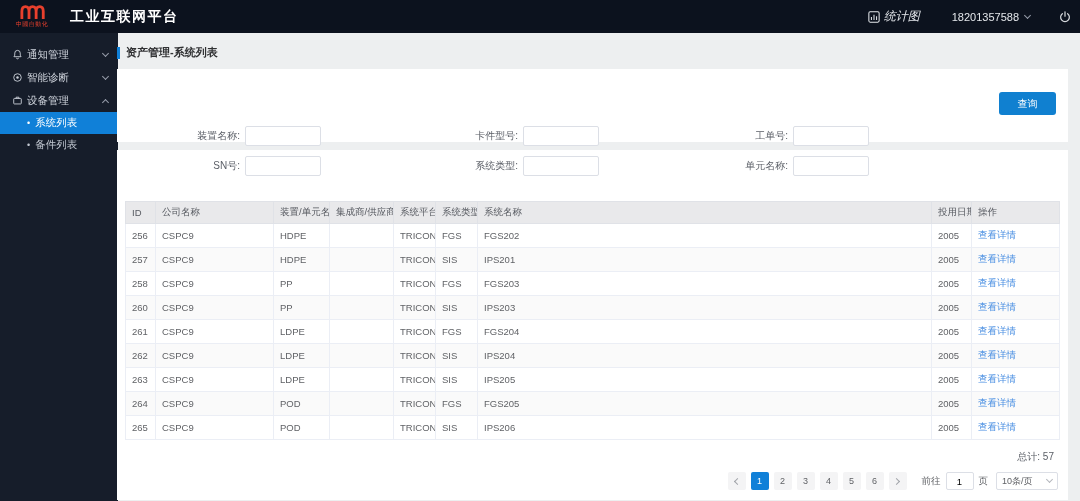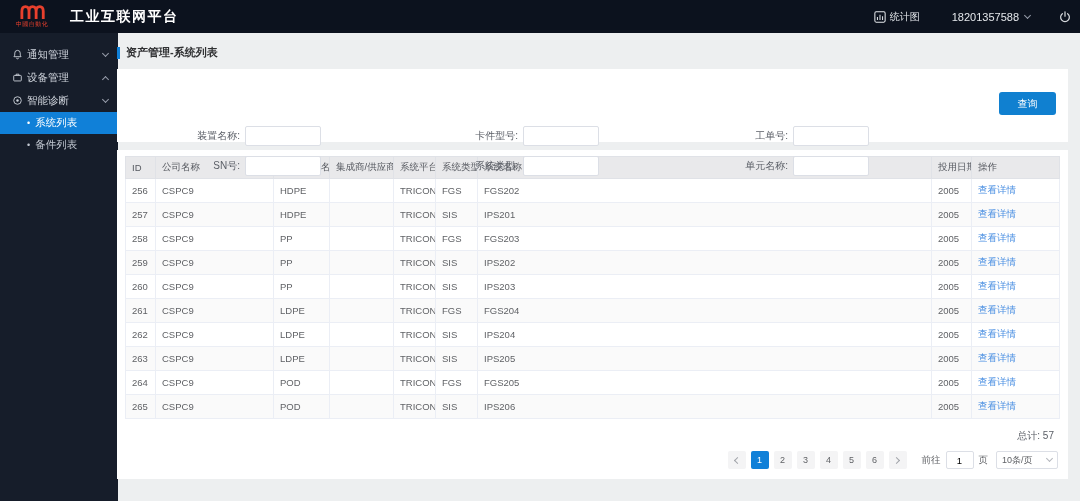--- a/index.html
+++ b/index.html
@@ -7,21 +7,21 @@
   body { font-family: "Liberation Sans", sans-serif; background: #edeff0; position: relative; }
 
   
   .header { position: absolute; top: 0; left: 0; width: 1080px; height: 33px;
             background: #0c121e; display: flex; align-items: center; z-index: 5; }
   .logo { display: flex; flex-direction: column; align-items: center; margin-left: 10px; width: 44px; }
   .logo svg { width: 26px; height: 15px; display: block; }
   .logo-caption { color: #e8402d; font-size: 6px; margin-top: 1px; white-space: nowrap; letter-spacing: .5px; }
   .app-title { color: #ffffff; font-size: 14px; font-weight: bold; margin-left: 16px; letter-spacing: 1.5px; }
   .header-right { margin-left: auto; display: flex; align-items: center; color: #e4e7eb; }
-  .stats-entry { display: flex; align-items: center; gap: 4px; font-size: 10px; cursor: pointer; }
+  .stats-entry { display: flex; align-items: center; gap: 4px; font-size: 12px; cursor: pointer; font-style: italic; }
   .user-entry { display: flex; align-items: center; gap: 6px; font-size: 11px; margin-left: 32px; cursor: pointer; }
   .chev { display: inline-block; width: 5px; height: 5px; border-right: 1px solid #979daa; border-bottom: 1px solid #979daa; }
   .chev.down { transform: rotate(45deg); margin-top: -3px; }
   .chev.up { transform: rotate(-135deg); margin-top: 3px; }
   .power-btn { margin: 0 8px 0 28px; cursor: pointer; display: flex; }
   .power-btn svg { width: 14px; height: 14px; }
 
   
   .sidebar { position: absolute; top: 33px; left: 0; width: 118px; bottom: 0;
              background: #161d2a; padding-top: 10px; }
@@ -49,21 +49,21 @@
   .f-label { text-align: right; padding-right: 5px; font-size: 10px; color: #5a5e66; }
   .f-input { width: 76px; height: 20px; border: 1px solid #dcdfe6; border-radius: 2px;
              font-size: 10px; padding: 0 4px; outline: none; }
   .search-btn { position: absolute; right: 12px; top: 23px; width: 57px; height: 23px;
                 background: #1080d0; color: #fff; font-size: 10px; border: none;
                 border-radius: 3px; cursor: pointer; }
 
   
   .table-card { background: #fff; margin-top: 8px; padding: 6px 8px 10px; }
   table { width: 100%; border-collapse: collapse; table-layout: fixed;
-          font-size: 9.5px; color: #606266; }
+          font-size: 9.5px; color: #606266; margin-top: 45px; }
   th { background: #e9e9eb; height: 22px; font-weight: normal; text-align: left;
        padding: 0 6px; border: 1px solid #e0e2e7; color: #55585f;
        overflow: hidden; white-space: nowrap; }
   td { height: 24px; padding: 0 6px; border: 1px solid #ebeef5;
        overflow: hidden; white-space: nowrap; }
   tbody tr:nth-child(even) { background: #fafafa; }
   .detail-link { color: #4a8fe2; cursor: pointer; text-align: center; }
 
   
   .total-line { text-align: right; font-size: 10px; color: #5a5e66; margin: 10px 6px 8px; }
@@ -126,36 +126,36 @@
             <path d="M8 2a4 4 0 0 0-4 4v3l-1.2 2.2h10.4L12 9V6a4 4 0 0 0-4-4z" fill="none" stroke="#ced3db" stroke-width="1.3"></path>
             <path d="M6.5 12.8a1.5 1.5 0 0 0 3 0" fill="none" stroke="#ced3db" stroke-width="1.3"></path>
           </svg>
         </span>
         <span class="mi-label">通知管理</span>
         <i class="chev down"></i>
       </div>
       <div class="menu-item">
         <span class="mi-icon">
           <svg viewBox="0 0 16 16">
+            <circle cx="8" cy="8" r="5.5" fill="none" stroke="#ced3db" stroke-width="1.3"></circle>
+            <circle cx="8" cy="8" r="1.8" fill="#ced3db"></circle>
+          </svg>
+        </span>
+        <span class="mi-label">智能诊断</span>
+        <i class="chev down"></i>
+      </div>
+      <div class="menu-item">
+        <span class="mi-icon">
+          <svg viewBox="0 0 16 16">
             <rect x="2.5" y="5" width="11" height="8" rx="1" fill="none" stroke="#ced3db" stroke-width="1.3"></rect>
             <path d="M6 5V3.2h4V5" fill="none" stroke="#ced3db" stroke-width="1.3"></path>
           </svg>
         </span>
         <span class="mi-label">设备管理</span>
         <i class="chev up"></i>
-      </div>
-      <div class="menu-item">
-        <span class="mi-icon">
-          <svg viewBox="0 0 16 16">
-            <circle cx="8" cy="8" r="5.5" fill="none" stroke="#ced3db" stroke-width="1.3"></circle>
-            <circle cx="8" cy="8" r="1.8" fill="#ced3db"></circle>
-          </svg>
-        </span>
-        <span class="mi-label">智能诊断</span>
-        <i class="chev down"></i>
       </div>
       <div class="submenu-item active">
         <span class="bullet">•</span>
         <span>系统列表</span>
       </div>
       <div class="submenu-item">
         <span class="bullet">•</span>
         <span>备件列表</span>
       </div>
     </div>
@@ -240,31 +240,20 @@
             <td>CSPC9</td>
             <td>PP</td>
             <td></td>
             <td>TRICON</td>
             <td>FGS</td>
             <td>FGS203</td>
             <td>2005</td>
             <td><span class="detail-link">查看详情</span></td>
           </tr>
           <tr>
-            <td>259</td>
-            <td>CSPC9</td>
-            <td>PP</td>
-            <td></td>
-            <td>TRICON</td>
-            <td>SIS</td>
-            <td>IPS202</td>
-            <td>2005</td>
-            <td><span class="detail-link">查看详情</span></td>
-          </tr>
-          <tr>
             <td>260</td>
             <td>CSPC9</td>
             <td>PP</td>
             <td></td>
             <td>TRICON</td>
             <td>SIS</td>
             <td>IPS203</td>
             <td>2005</td>
             <td><span class="detail-link">查看详情</span></td>
           </tr>

